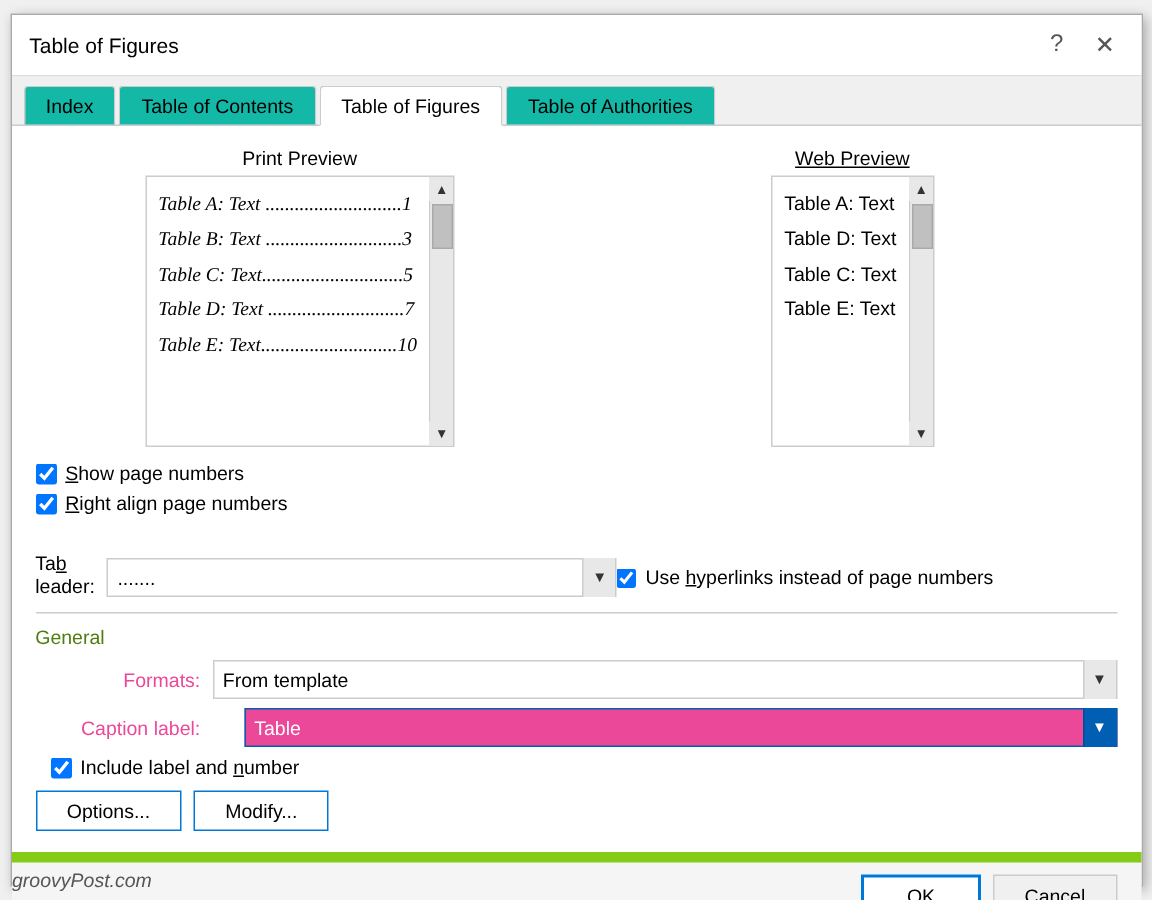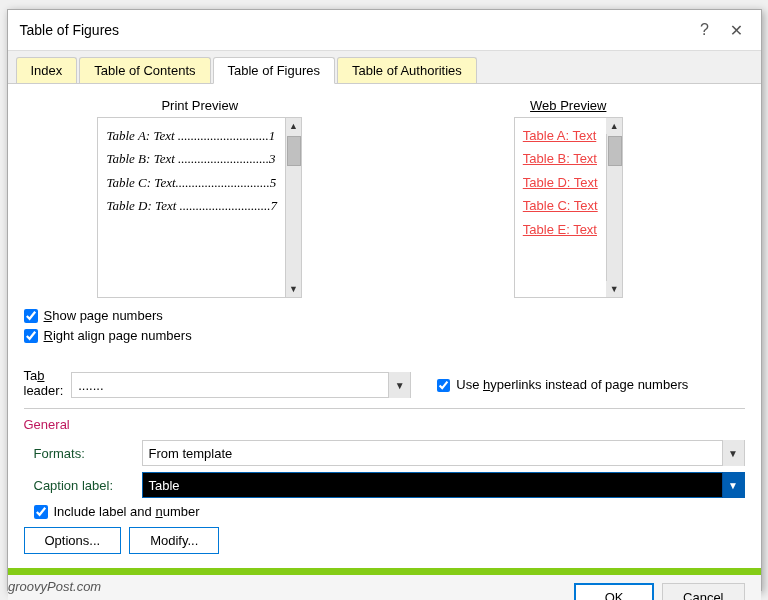--- a/index.html
+++ b/index.html
@@ -57,21 +57,21 @@
       display: flex;
       background: #f0f0f0;
       border-bottom: 1px solid #ccc;
       padding: 6px 8px 0 8px;
       gap: 2px;
     }
     .tab {
       padding: 5px 14px;
       border: 1px solid #ccc;
       border-bottom: none;
-      background: #fef9c3;
+      background: #14b8a6;
       cursor: pointer;
       font-size: 13px;
       color: #000;
       border-radius: 3px 3px 0 0;
     }
     .tab.active {
       background: #fff;
       border-bottom: 1px solid #fff;
       margin-bottom: -1px;
       z-index: 1;
@@ -147,21 +147,21 @@
     .scroll-thumb {
       width: 14px;
       height: 30px;
       background: #c0c0c0;
       border: 1px solid #aaa;
       position: absolute;
       top: 2px;
       left: 1px;
     }
     .print-row { font-family: 'Times New Roman', serif; font-size: 13px; color: #000; font-style: italic; }
-    .web-row { color: #ef4444; text-decoration: underline; font-size: 13px; cursor: pointer; }
+    .web-row { color: #000000; font-size: 13px; cursor: pointer; }
 
     .options-section {
       display: flex;
       flex-direction: column;
       gap: 5px;
     }
     .checkbox-row {
       display: flex;
       align-items: center;
       gap: 6px;
@@ -203,45 +203,46 @@
       cursor: pointer;
       margin: -3px -6px -3px 6px;
     }
 
     .divider-section {
       border-top: 1px solid #ccc;
       padding-top: 8px;
     }
     .section-title {
       font-size: 13px;
-      color: #be185d;
+      color: #4d7c0f;
       margin-bottom: 8px;
       position: relative;
     }
     .section-title::after {
       content: '';
       position: absolute;
       left: 0;
       bottom: -4px;
       width: 100%;
     }
 
     .general-grid {
       display: grid;
       grid-template-columns: 100px 1fr;
       gap: 6px 8px;
       align-items: center;
       padding-left: 10px;
     }
-    .field-label { font-size: 13px; color: #14532d; }
+    .field-label { font-size: 13px; color: #ec4899; text-align: right; }
 
     .caption-select {
-      background: #000000;
+      background: #ec4899;
       color: #fff;
       border: 1px solid #0060b0;
+      margin-left: 21px;
     }
     .caption-select .select-arrow {
       background: #005eb3;
       border-left-color: #004f9a;
       color: #fff;
     }
 
     .include-row {
       padding-left: 10px;
       margin-top: 4px;
@@ -333,54 +334,54 @@
     <div class="previews-row">
 
       <div class="preview-section">
         <div class="preview-label">Print Preview</div>
         <div class="preview-box">
           <div class="preview-content">
             <div class="print-row">Table A: Text ............................1</div>
             <div class="print-row">Table B: Text ............................3</div>
             <div class="print-row">Table C: Text.............................5</div>
             <div class="print-row">Table D: Text ............................7</div>
+            <div class="print-row">Table E: Text............................10</div>
           </div>
           <div class="preview-scrollbar">
             <button class="scroll-arrow">▲</button>
             <div class="scroll-track">
               <div class="scroll-thumb"></div>
             </div>
             <button class="scroll-arrow">▼</button>
           </div>
         </div>
       </div>
 
       <div class="preview-section">
         <div class="preview-label underline">Web Preview</div>
         <div class="preview-box">
           <div class="preview-content">
             <div class="web-row">Table A: Text</div>
-            <div class="web-row">Table B: Text</div>
             <div class="web-row">Table D: Text</div>
             <div class="web-row">Table C: Text</div>
             <div class="web-row">Table E: Text</div>
           </div>
           <div class="preview-scrollbar">
             <button class="scroll-arrow">▲</button>
             <div class="scroll-track">
               <div class="scroll-thumb"></div>
             </div>
             <button class="scroll-arrow">▼</button>
           </div>
         </div>
       </div>
 
     </div>
 
-    <div style="display:flex; gap:26px;">
+    <div style="display:flex; gap:0;">
 
       <div style="flex:1;">
         <div class="options-section">
           <div class="checkbox-row">
             <input type="checkbox" checked="" style="">
             <span class="checkbox-label"><span class="underline-char">S</span>how page numbers</span>
           </div>
           <div class="checkbox-row">
             <input type="checkbox" checked="" style="">
             <span class="checkbox-label"><span class="underline-char">R</span>ight align page numbers</span>

